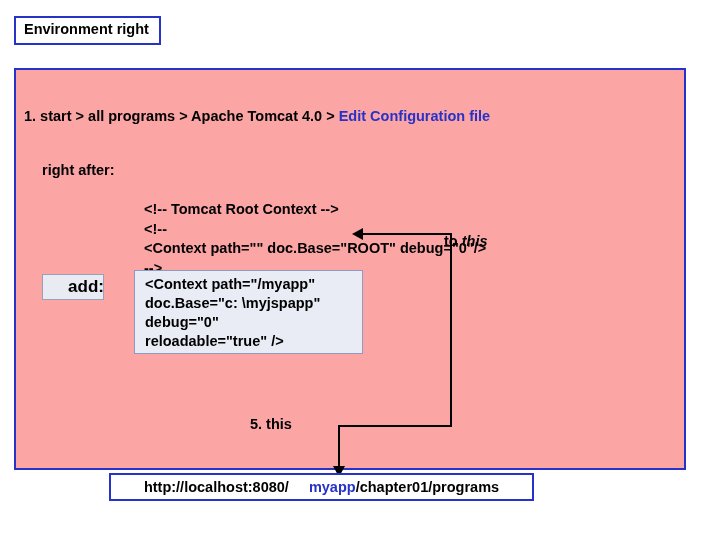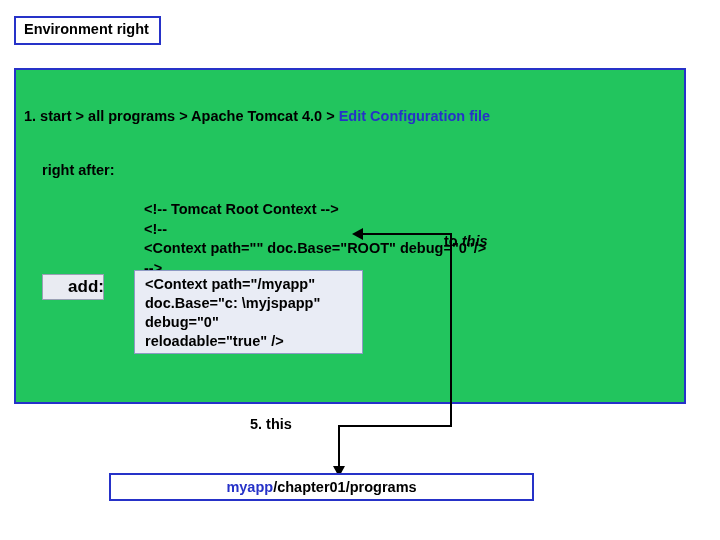--- a/index.html
+++ b/index.html
@@ -24,23 +24,23 @@
     font-weight: bold;
     color: #000000;
     background: #ffffff;
     line-height: 1.1;
   }
   .main-box {
     position: absolute;
     left: 14px;
     top: 68px;
     width: 672px;
-    height: 336px;
+    height: 402px;
     border: 2px solid #2632c8;
-    background: #22c55e;
+    background: #fca5a5;
     box-sizing: border-box;
   }
   .step1 {
     position: absolute;
     left: 8px;
     top: 38px;
     font-size: 14.5px;
     font-weight: bold;
     color: #000000;
     white-space: nowrap;
@@ -186,20 +186,21 @@
     display: flex;
     align-items: center;
     justify-content: center;
     font-size: 14.5px;
     font-weight: bold;
     color: #000000;
     white-space: pre;
   }
   .url-box .blue {
     color: #2632c8;
+    padding-left: 20px;
   }
 </style>
 </head>
 <body>
 
 <div class="title-box">Environment right</div>
 
 <div class="main-box">
 
   <div class="step1">
@@ -230,14 +231,14 @@
 </div>
 
 <div class="elbow-v"></div>
 <div class="elbow-h"></div>
 <div class="elbow-v2"></div>
 <div class="elbow-head"></div>
 
 <div class="this-label">5. this</div>
 
 <div class="url-box">
-  <span class="blue">myapp</span><span>/chapter01/programs</span>
+  <span>http://localhost:8080/</span><span class="blue">myapp</span><span>/chapter01/programs</span>
 </div>
 
 </body></html>

